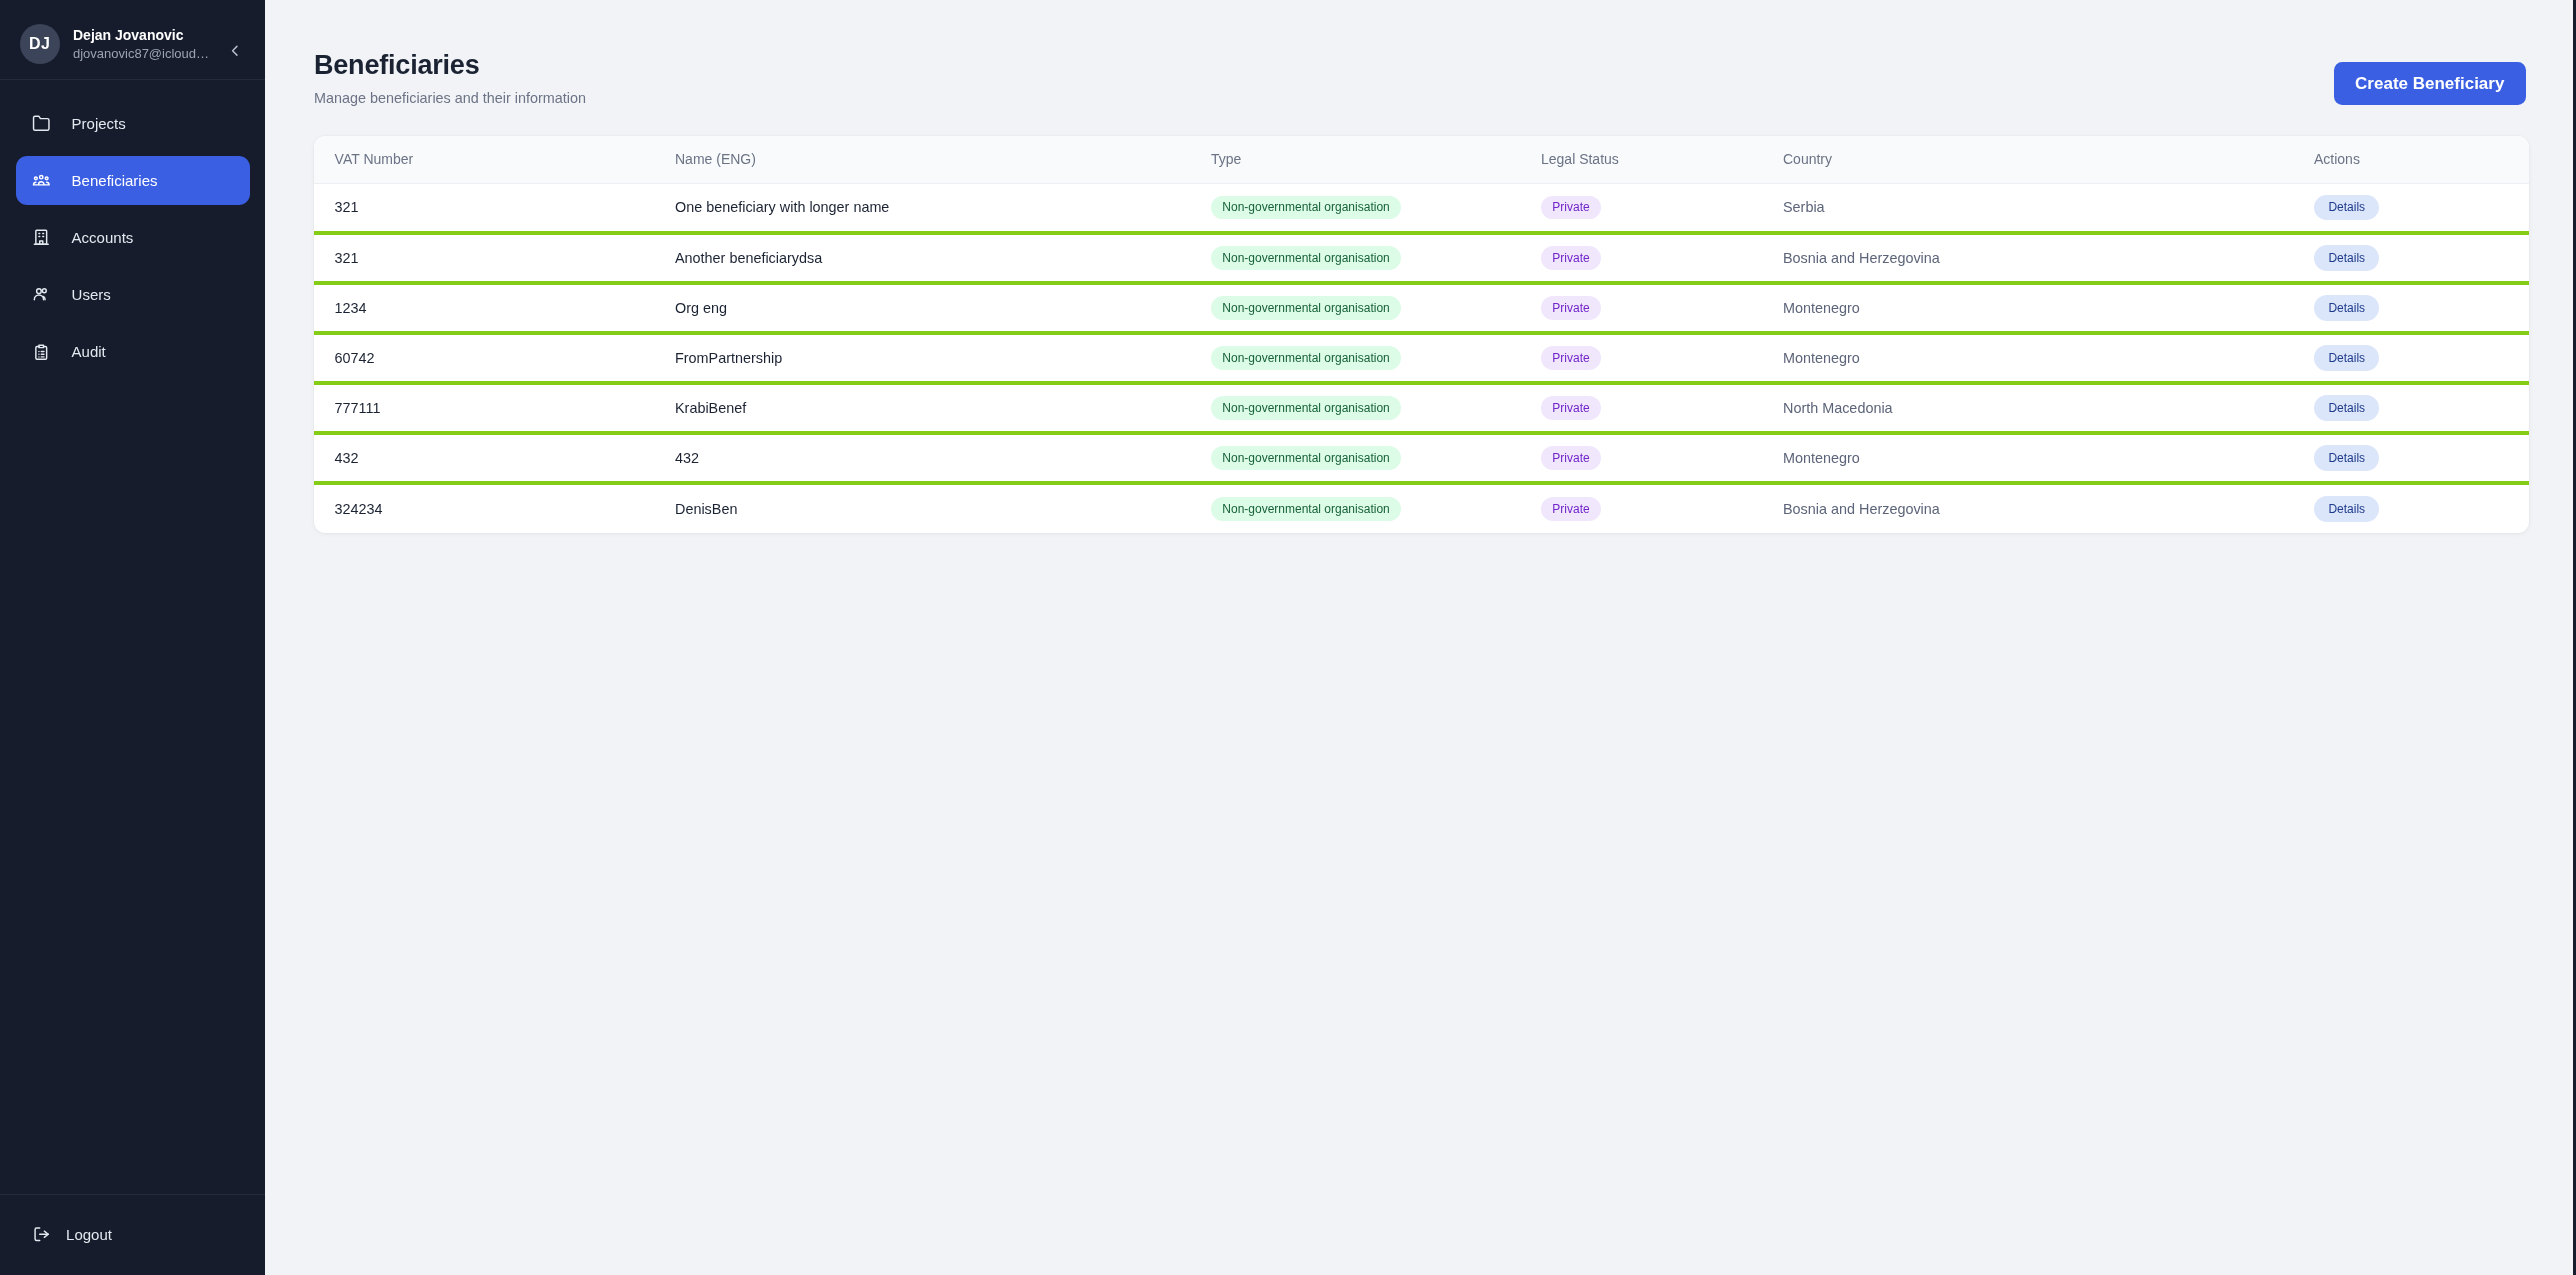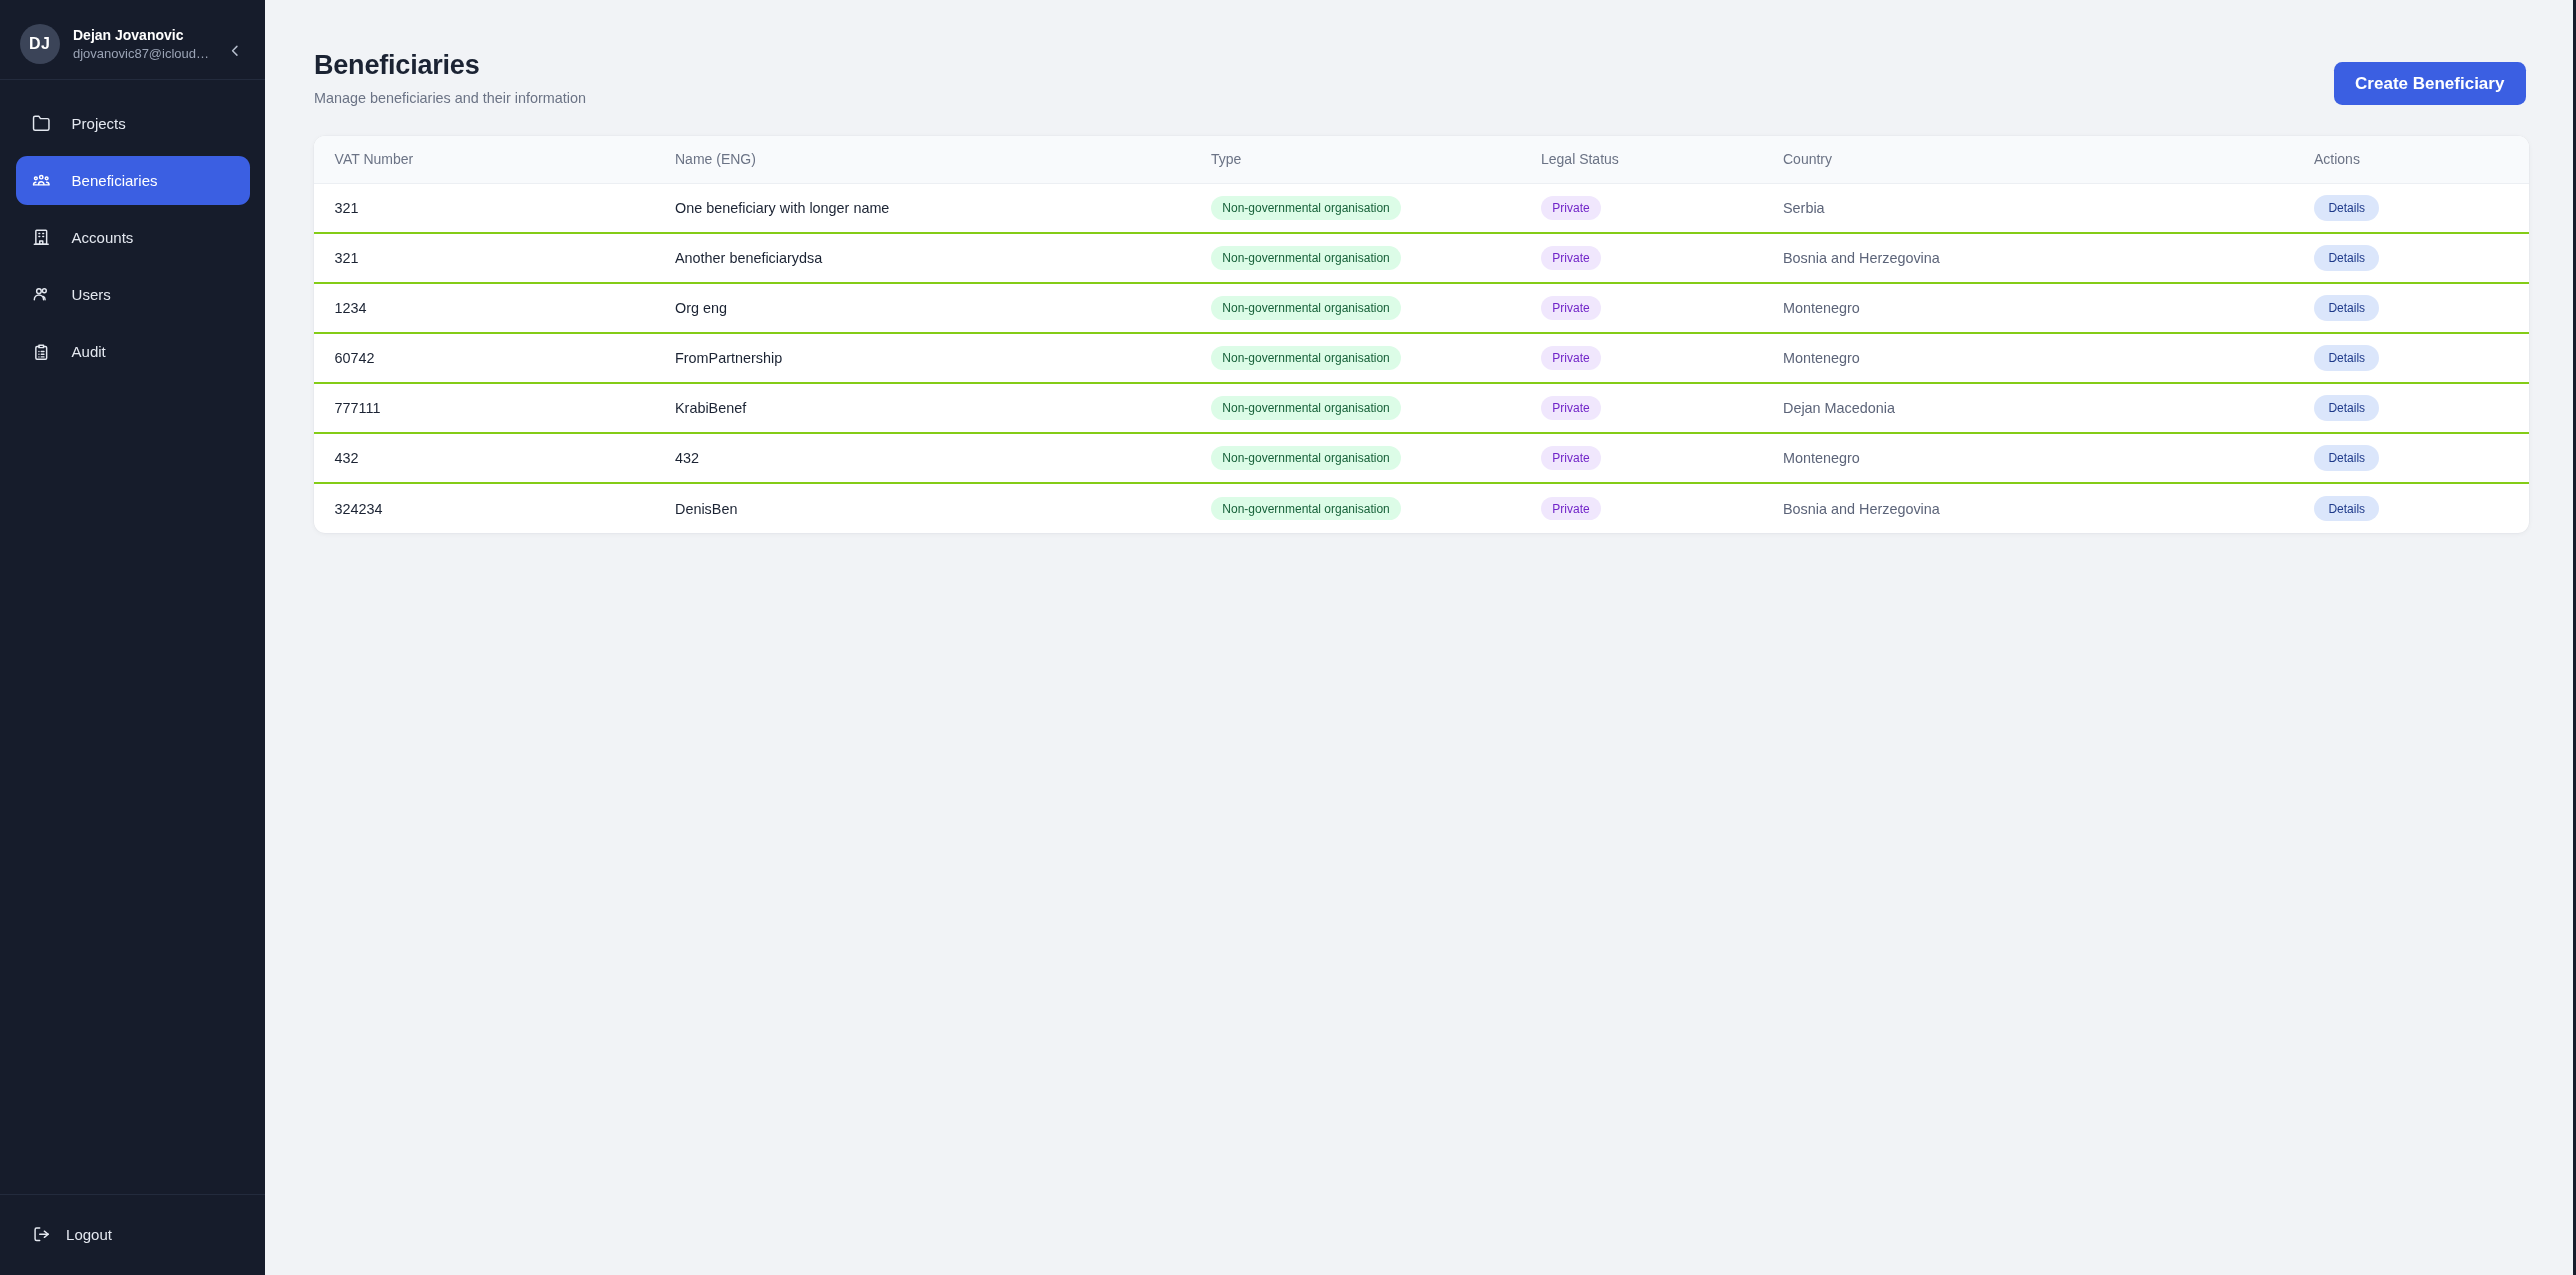--- a/index.html
+++ b/index.html
@@ -175,21 +175,21 @@
     font-size: 14px;
     font-weight: normal;
     color: #6b7385;
     padding: 15.5px 0 15.5px 0;
     height: 47px;
     border-bottom: 1px solid #eceff3;
   }
   td {
     padding: 0;
     height: 50px;
-    border-bottom: 2px solid #84cc16;
+    border-bottom: 4px solid #84cc16;
     vertical-align: middle;
     font-size: 14.4px;
     color: #1b2333;
   }
   tbody tr:last-child td { border-bottom: none; }
 
   .c-vat   { width: 361px;  padding-left: 20.6px !important; }
   .c-name  { width: 536px; }
   .c-type  { width: 330px;  }
   .c-legal { width: 242px;  }
@@ -386,21 +386,21 @@
               <td class="c-type"><span class="badge badge-green">Non-governmental organisation</span></td>
               <td class="c-legal"><span class="badge badge-purple">Private</span></td>
               <td class="c-ctry">Montenegro</td>
               <td class="c-act"><button class="btn-details">Details</button></td>
             </tr>
             <tr>
               <td class="c-vat">777111</td>
               <td class="c-name">KrabiBenef</td>
               <td class="c-type"><span class="badge badge-green">Non-governmental organisation</span></td>
               <td class="c-legal"><span class="badge badge-purple">Private</span></td>
-              <td class="c-ctry">Dejan Macedonia</td>
+              <td class="c-ctry">North Macedonia</td>
               <td class="c-act"><button class="btn-details">Details</button></td>
             </tr>
             <tr>
               <td class="c-vat">432</td>
               <td class="c-name">432</td>
               <td class="c-type"><span class="badge badge-green">Non-governmental organisation</span></td>
               <td class="c-legal"><span class="badge badge-purple">Private</span></td>
               <td class="c-ctry">Montenegro</td>
               <td class="c-act"><button class="btn-details">Details</button></td>
             </tr>

